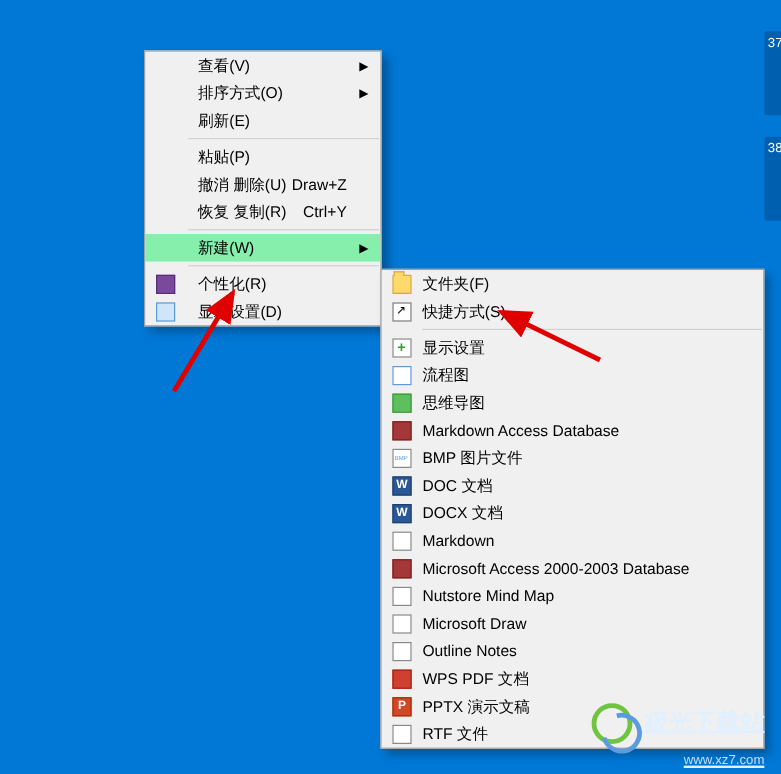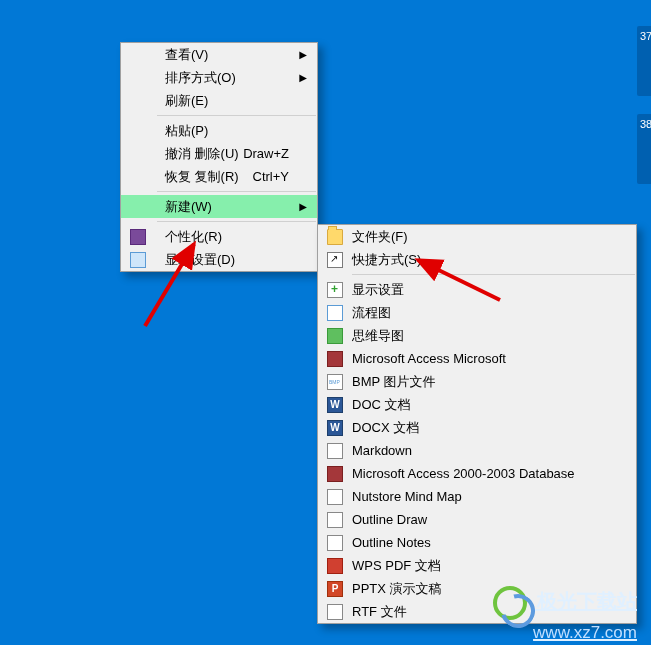--- a/index.html
+++ b/index.html
@@ -83,21 +83,21 @@
       position: absolute;
       right: 14px;
       bottom: 2px;
       color: #e0f0ff;
       font-weight: bold;
       text-align: right;
       font-size: 20px;
       z-index: 1;
       text-decoration: underline;
     }
-    .watermark .url { font-size: 17px; color:#c0dfff; font-weight:normal;text-align:right; }
+    .watermark .url { font-size: 11px; color:#c0dfff; font-weight:normal;text-align:right; }
     .wm-icon {
       display:inline-block; width:34px; height:34px;
       border:4px solid #6fc43f; border-radius:50%;
       position:relative; vertical-align:middle; margin-right:4px;
     }
     .wm-icon::after {
       content:""; position:absolute; width:26px; height:26px;
       border:4px solid #5d9bdf; border-radius:50%;
       left:4px; top:4px; border-left-color:transparent;
       transform:rotate(30deg);
@@ -188,21 +188,21 @@
   <div class="menu-item">
     <span class="icon-slot">
         <span class="ic ic-xmind"></span>
       </span>
     <span>思维导图</span>
   </div>
   <div class="menu-item">
     <span class="icon-slot">
         <span class="ic ic-db"></span>
       </span>
-    <span>Microsoft Access Microsoft</span>
+    <span>Markdown Access Database</span>
   </div>
   <div class="menu-item">
     <span class="icon-slot">
         <span class="ic ic-bmp"></span>
       </span>
     <span>BMP 图片文件</span>
   </div>
   <div class="menu-item">
     <span class="icon-slot">
         <span class="ic ic-word"></span>
@@ -230,21 +230,21 @@
   <div class="menu-item">
     <span class="icon-slot">
         <span class="ic ic-doc"></span>
       </span>
     <span>Nutstore Mind Map</span>
   </div>
   <div class="menu-item">
     <span class="icon-slot">
         <span class="ic ic-doc"></span>
       </span>
-    <span>Outline Draw</span>
+    <span>Microsoft Draw</span>
   </div>
   <div class="menu-item">
     <span class="icon-slot">
         <span class="ic ic-doc"></span>
       </span>
     <span>Outline Notes</span>
   </div>
   <div class="menu-item">
     <span class="icon-slot">
         <span class="ic ic-pdf"></span>

